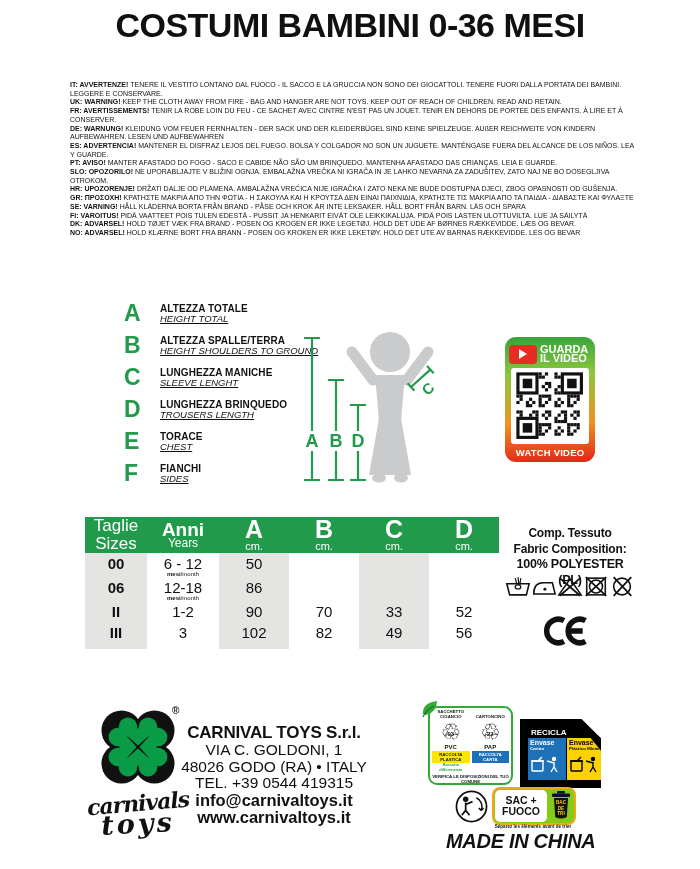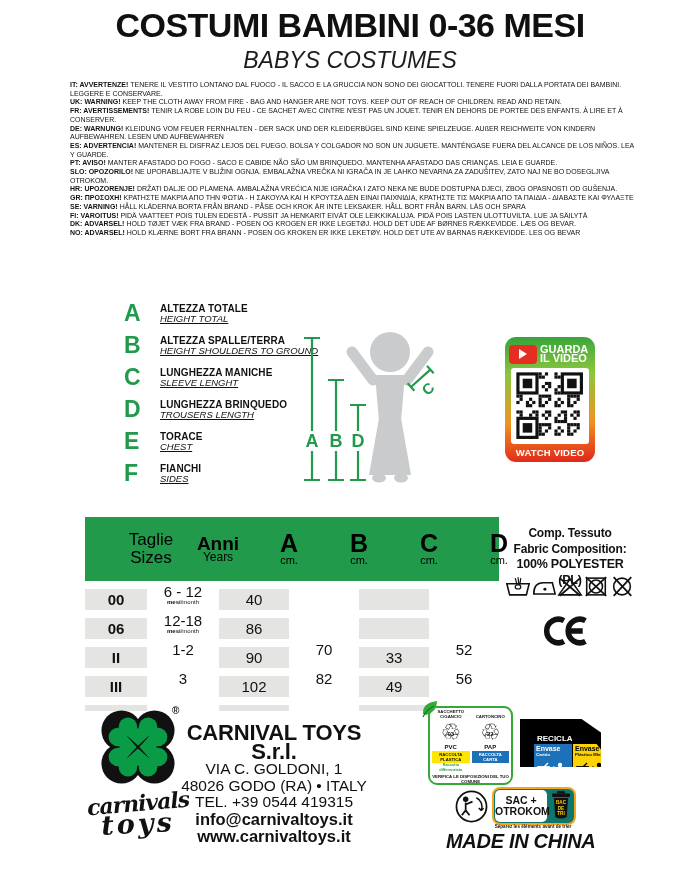--- a/index.html
+++ b/index.html
@@ -36,29 +36,29 @@
   .yt{width:28px;height:19px;background:#e62d22;border-radius:4px;display:flex;align-items:center;justify-content:center;flex:none;}
   .yt-tri{width:0;height:0;border-left:8px solid #fff;border-top:5px solid transparent;border-bottom:5px solid transparent;}
   .qr-title{color:#fff;font-weight:800;font-size:11px;line-height:9px;}
   .qr-box{background:#fff;border-radius:3px;width:78px;height:76px;margin:2px auto 0;
           display:flex;align-items:center;justify-content:center;}
   .qr-foot{color:#fff;font-weight:800;font-size:9.5px;text-align:center;margin-top:3px;letter-spacing:0.2px;}
 
   
   .size-table{position:absolute;left:85px;top:517px;width:414px;}
   .t-head,.t-body{display:grid;grid-template-columns:62px 72px 70px 70px 70px 70px;}
-  .t-head{background:var(--green);color:#000000;height:64px;padding-left:35px;}
+  .t-head{background:var(--green);color:#ffffff;height:36px;}
   .hc{display:flex;flex-direction:column;align-items:center;justify-content:center;text-align:center;}
   .h-two div{font-size:17px;font-weight:400;line-height:18px;}
   .h-anni .hm{font-size:19px;font-weight:700;line-height:17px;}
   .h-anni .hs{font-size:12px;line-height:11px;}
   .h-letter .hm{font-size:25px;font-weight:800;line-height:21px;}
   .h-letter .hs{font-size:11px;line-height:12px;}
   .tc{min-height:21px;text-align:center;font-size:15px;padding-top:2px;box-sizing:border-box;}
-  .tc.shade{background:var(--tblgray);margin-top:8px;}
+  .tc.shade{background:var(--tblgray);}
   .tc.sz{font-weight:700;}
   .agesub{font-size:6px;line-height:5px;}
   .tc.sp{min-height:6px;height:6px;padding:0;}
 
   
   .fabric{position:absolute;left:505px;top:526px;width:130px;text-align:center;}
   .fline{font-size:12px;font-weight:700;line-height:15.5px;letter-spacing:-0.2px;}
   .fline.big{font-size:12.5px;}
   .care-row{position:absolute;left:505px;top:575px;width:130px;display:flex;justify-content:space-between;align-items:center;}
   .care-row svg{display:block;}
@@ -67,68 +67,67 @@
   
   .logo{position:absolute;left:84px;top:704px;width:108px;text-align:center;}
   .reg{position:absolute;left:88px;top:1px;font-size:10px;font-weight:700;}
   .script1{font-family:"DejaVu Serif",serif;font-style:italic;font-weight:700;font-size:22px;
            letter-spacing:-1px;transform:rotate(-5deg);margin-top:-4px;}
   .script2{font-family:"DejaVu Serif",serif;font-style:italic;font-weight:700;font-size:27px;
            letter-spacing:3px;transform:rotate(-3deg);margin-top:-8px;}
 
   
   .company{position:absolute;left:176px;top:723px;width:196px;text-align:center;}
-  .cname{font-size:22px;font-weight:800;line-height:19px;letter-spacing:-0.2px;}
+  .cname{font-size:17px;font-weight:800;line-height:19px;letter-spacing:-0.2px;}
   .cline{font-size:15.5px;line-height:16.5px;}
   .cbold{font-size:16.5px;font-weight:800;line-height:17px;}
 
   
   .itbox{position:absolute;left:428px;top:706px;width:85px;height:79px;border:2.5px solid #35a936;
          border-radius:9px;box-sizing:border-box;padding:2px 1px 1px;background:#fff;}
   .leaf{position:absolute;left:-10px;top:-10px;}
   .it-cols{display:flex;}
   .itc{width:50%;text-align:center;position:relative;}
   .itlab{font-size:4.3px;font-weight:700;line-height:4.8px;height:10px;display:flex;align-items:flex-end;justify-content:center;}
   .sym{position:relative;height:24px;}
   .sym .g{font-family:"DejaVu Sans",sans-serif;font-size:23px;line-height:24px;}
   .code{position:absolute;top:10.5px;left:0;right:0;font-size:6px;font-weight:800;}
   .mat{font-size:6px;font-weight:800;line-height:6px;}
   .tagy{background:#ffe600;color:#111;font-size:4.2px;font-weight:800;padding:1px 0;margin:1px 1px 0;}
   .tagsub{color:#2f9e41;font-size:3.9px;font-weight:700;line-height:4.5px;}
   .tagb{background:#1d71b8;color:#fff;font-size:4.2px;font-weight:800;padding:1px 0;margin:1px 1px 0;}
   .itfoot{font-size:4.3px;font-weight:800;text-align:center;margin-top:2px;}
 
   
-  .recicla{position:absolute;left:520px;top:719px;width:81px;height:48px;background:#000;
-           clip-path:polygon(0 0,76% 0,100% 28%,100% 100%,0 100%);box-sizing:border-box;padding:14px;}
+  .recicla{position:absolute;left:520px;top:719px;width:81px;height:69px;background:#000;
+           clip-path:polygon(0 0,76% 0,100% 28%,100% 100%,0 100%);box-sizing:border-box;padding:8px;}
   .rec-title{color:#fff;font-size:8px;font-weight:800;line-height:11px;padding-left:3px;height:11px;}
   .rec-row{display:flex;gap:1px;height:42px;}
   .rb{flex:1;padding:1px 2px;box-sizing:border-box;}
   .rb.blue{background:#1d71b8;color:#fff;}
   .rb.yellow{background:#fdd205;color:#000;clip-path:polygon(0 0,62% 0,100% 42%,100% 100%,0 100%);}
   .rb .e{font-size:7px;font-weight:800;line-height:7.5px;}
   .rb .es{font-size:4.4px;line-height:4.8px;height:9px;font-weight:700;}
 
   
   .triman-row{position:absolute;left:455px;top:787px;display:flex;align-items:center;gap:4px;}
-  .sacbox{width:84px;height:38px;border:2px solid #f2a71c;background:#0f766e;border-radius:8px;
+  .sacbox{width:84px;height:38px;border:2px solid #f2a71c;background:#84cc16;border-radius:8px;
           display:flex;overflow:hidden;box-sizing:border-box;}
   .sacl{background:#fff;width:52px;display:flex;flex-direction:column;justify-content:center;
         text-align:center;font-weight:800;font-size:10.5px;line-height:11.5px;border-radius:5px;margin:1px;}
   .sacr{flex:1;display:flex;align-items:center;justify-content:center;}
   .sacnote{position:absolute;left:491px;top:824px;width:84px;text-align:center;font-size:4.6px;font-weight:700;}
   .madein{position:absolute;left:446px;top:830px;font-size:20px;font-weight:800;font-style:italic;letter-spacing:-0.3px;}
 </style>
 </head>
 <body>
 
 <div class="page">
 
   <div class="title">COSTUMI BAMBINI 0-36 MESI</div>
-  <div class="subtitle">BABYS COSTUMES</div>
 
   <div class="warnings" id="warnings">
       <p class="warn"><b>IT: AVVERTENZE! </b>TENERE IL VESTITO LONTANO DAL FUOCO - IL SACCO E LA GRUCCIA NON SONO DEI GIOCATTOLI. TENERE FUORI DALLA PORTATA DEI BAMBINI. LEGGERE E CONSERVARE.</p>
       <p class="warn"><b>UK: WARNING! </b>KEEP THE CLOTH AWAY FROM FIRE - BAG AND HANGER ARE NOT TOYS. KEEP OUT OF REACH OF CHILDREN.  READ AND RETAIN.</p>
       <p class="warn"><b>FR: AVERTISSEMENTS! </b>TENIR LA ROBE LOIN DU FEU - CE SACHET AVEC CINTRE N'EST PAS UN JOUET. TENIR EN DEHORS DE PORTEE DES ENFANTS. À LIRE ET À CONSERVER.</p>
       <p class="warn"><b>DE: WARNUNG! </b>KLEIDUNG VOM FEUER FERNHALTEN - DER SACK UND DER KLEIDERBÜGEL SIND KEINE SPIELZEUGE. AUßER REICHWEITE VON KINDERN AUFBEWAHREN. LESEN UND AUFBEWAHREN</p>
       <p class="warn"><b>ES: ADVERTENCIA! </b>MANTENER EL DISFRAZ LEJOS DEL FUEGO. BOLSA Y COLGADOR NO SON UN JUGUETE. MANTÉNGASE FUERA DEL ALCANCE DE LOS NIÑOS. LEA Y GUARDE.</p>
       <p class="warn"><b>PT: AVISO! </b>MANTER AFASTADO DO FOGO - SACO E CABIDE NÃO SÃO UM BRINQUEDO. MANTENHA AFASTADO DAS CRIANÇAS. LEIA E GUARDE.</p>
       <p class="warn"><b>SLO: OPOZORILO! </b>NE UPORABLJAJTE V BLIŽINI OGNJA. EMBALAŽNA VREČKA NI IGRAČA IN JE LAHKO NEVARNA ZA ZADUŠITEV, ZATO NAJ NE BO DOSEGLJIVA OTROKOM.</p>
       <p class="warn"><b>HR: UPOZORENJE! </b>DRŽATI DALJE OD PLAMENA. AMBALAŽNA VREĆICA NIJE IGRAČKA I ZATO NEKA NE BUDE DOSTUPNA DJECI, ZBOG OPASNOSTI OD GUŠENJA.</p>
@@ -361,21 +360,21 @@
           <div class="hs">cm.</div>
       </div>
       <div class="hc h-letter">
         <div class="hm">D</div>
           <div class="hs">cm.</div>
       </div>
     </div>
     <div class="t-body" id="t-body">
         <div class="tc sz shade">00</div>
         <div class="tc">6 - 12<div class="agesub"><b>mesi</b>/month</div></div>
-        <div class="tc shade">40</div>
+        <div class="tc shade">50</div>
         <div class="tc"></div>
         <div class="tc shade"></div>
         <div class="tc"></div>
         <div class="tc sz shade">06</div>
         <div class="tc">12-18<div class="agesub"><b>mesi</b>/month</div></div>
         <div class="tc shade">86</div>
         <div class="tc"></div>
         <div class="tc shade"></div>
         <div class="tc"></div>
         <div class="tc sz shade">II</div>
@@ -537,21 +536,21 @@
     <svg width="33" height="33" viewBox="0 0 34 34" fill="none" stroke="#111" stroke-width="1.8">
       <circle cx="17" cy="17" r="15.5"></circle>
       <circle cx="11" cy="9.5" r="2.8" fill="#111" stroke="none"></circle>
       <path d="M11,13 V21 M11,21 L7,26 M11,21 L15,26 M11,15 L18,12"></path>
       <path d="M22,8 A 10,10 0 0 1 27,21" stroke-width="1.6"></path>
       <path d="M27,21 L24.5,18.5 M27,21 L29.5,18.8" stroke-width="1.6"></path>
     </svg>
     <div class="sacbox">
       <div class="sacl">
         <div>SAC +</div>
-        <div>OTROKOM</div>
+        <div>FUOCO</div>
       </div>
       <div class="sacr">
         <svg width="22" height="30" viewBox="0 0 22 30">
           <rect x="7" y="0" width="8" height="2.5" rx="1" fill="#111"></rect>
           <rect x="2" y="2.5" width="18" height="3.5" rx="1" fill="#111"></rect>
           <path d="M4,7 L18,7 L16.8,26 Q11,29 5.2,26 Z" fill="#111"></path>
           <text x="11" y="13" text-anchor="middle" font-family="Liberation Sans,sans-serif" font-size="4.6" font-weight="700" fill="#fdd205">BAC</text>
           <text x="11" y="18.5" text-anchor="middle" font-family="Liberation Sans,sans-serif" font-size="4.6" font-weight="700" fill="#fdd205">DE</text>
           <text x="11" y="24" text-anchor="middle" font-family="Liberation Sans,sans-serif" font-size="4.6" font-weight="700" fill="#fdd205">TRI</text>
         </svg>

